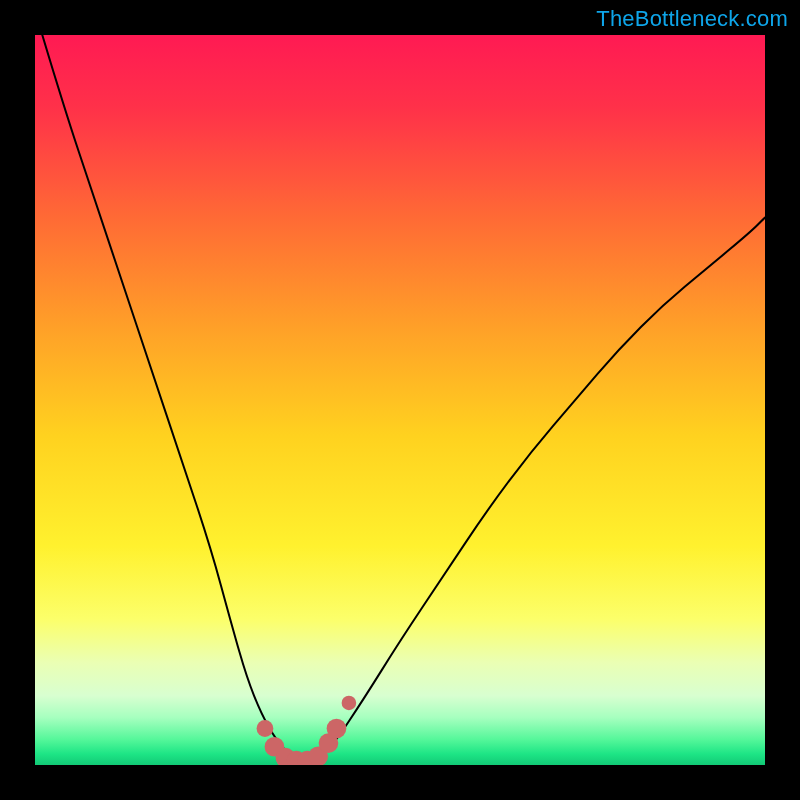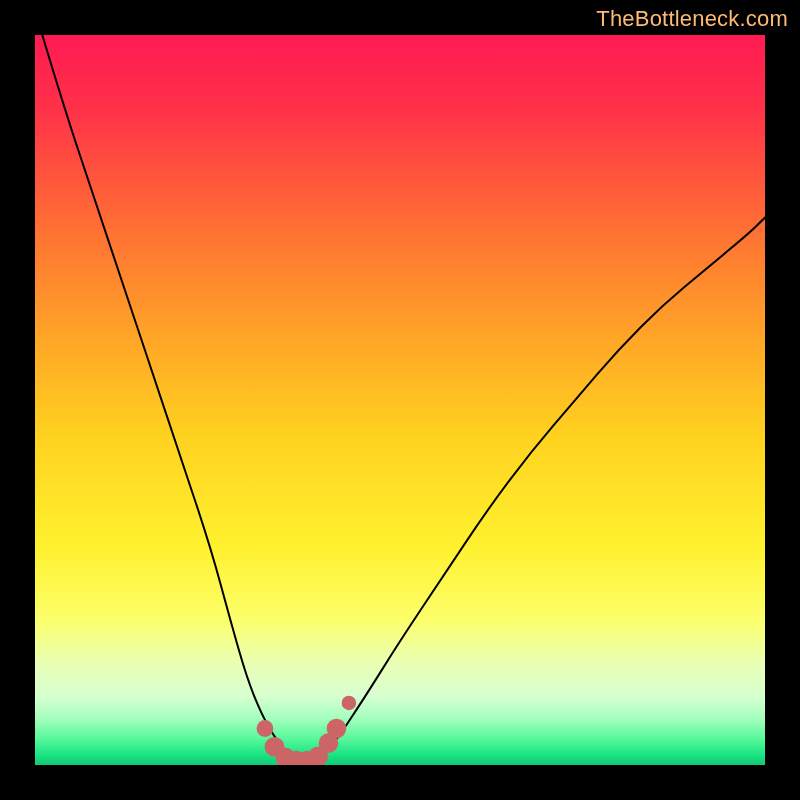--- a/index.html
+++ b/index.html
@@ -24,21 +24,21 @@
     left: 35px;
     top: 35px;
     width: 730px;
     height: 730px;
     overflow: hidden;
   }
   .attribution {
     position: absolute;
     top: 6px;
     right: 12px;
-    color: #fdba74;
+    color: #0ea5e9;
     font-size: 22px;
     font-weight: 400;
     letter-spacing: 0.2px;
   }
   svg {
     display: block;
   }
 </style>
 </head>
 <body>

